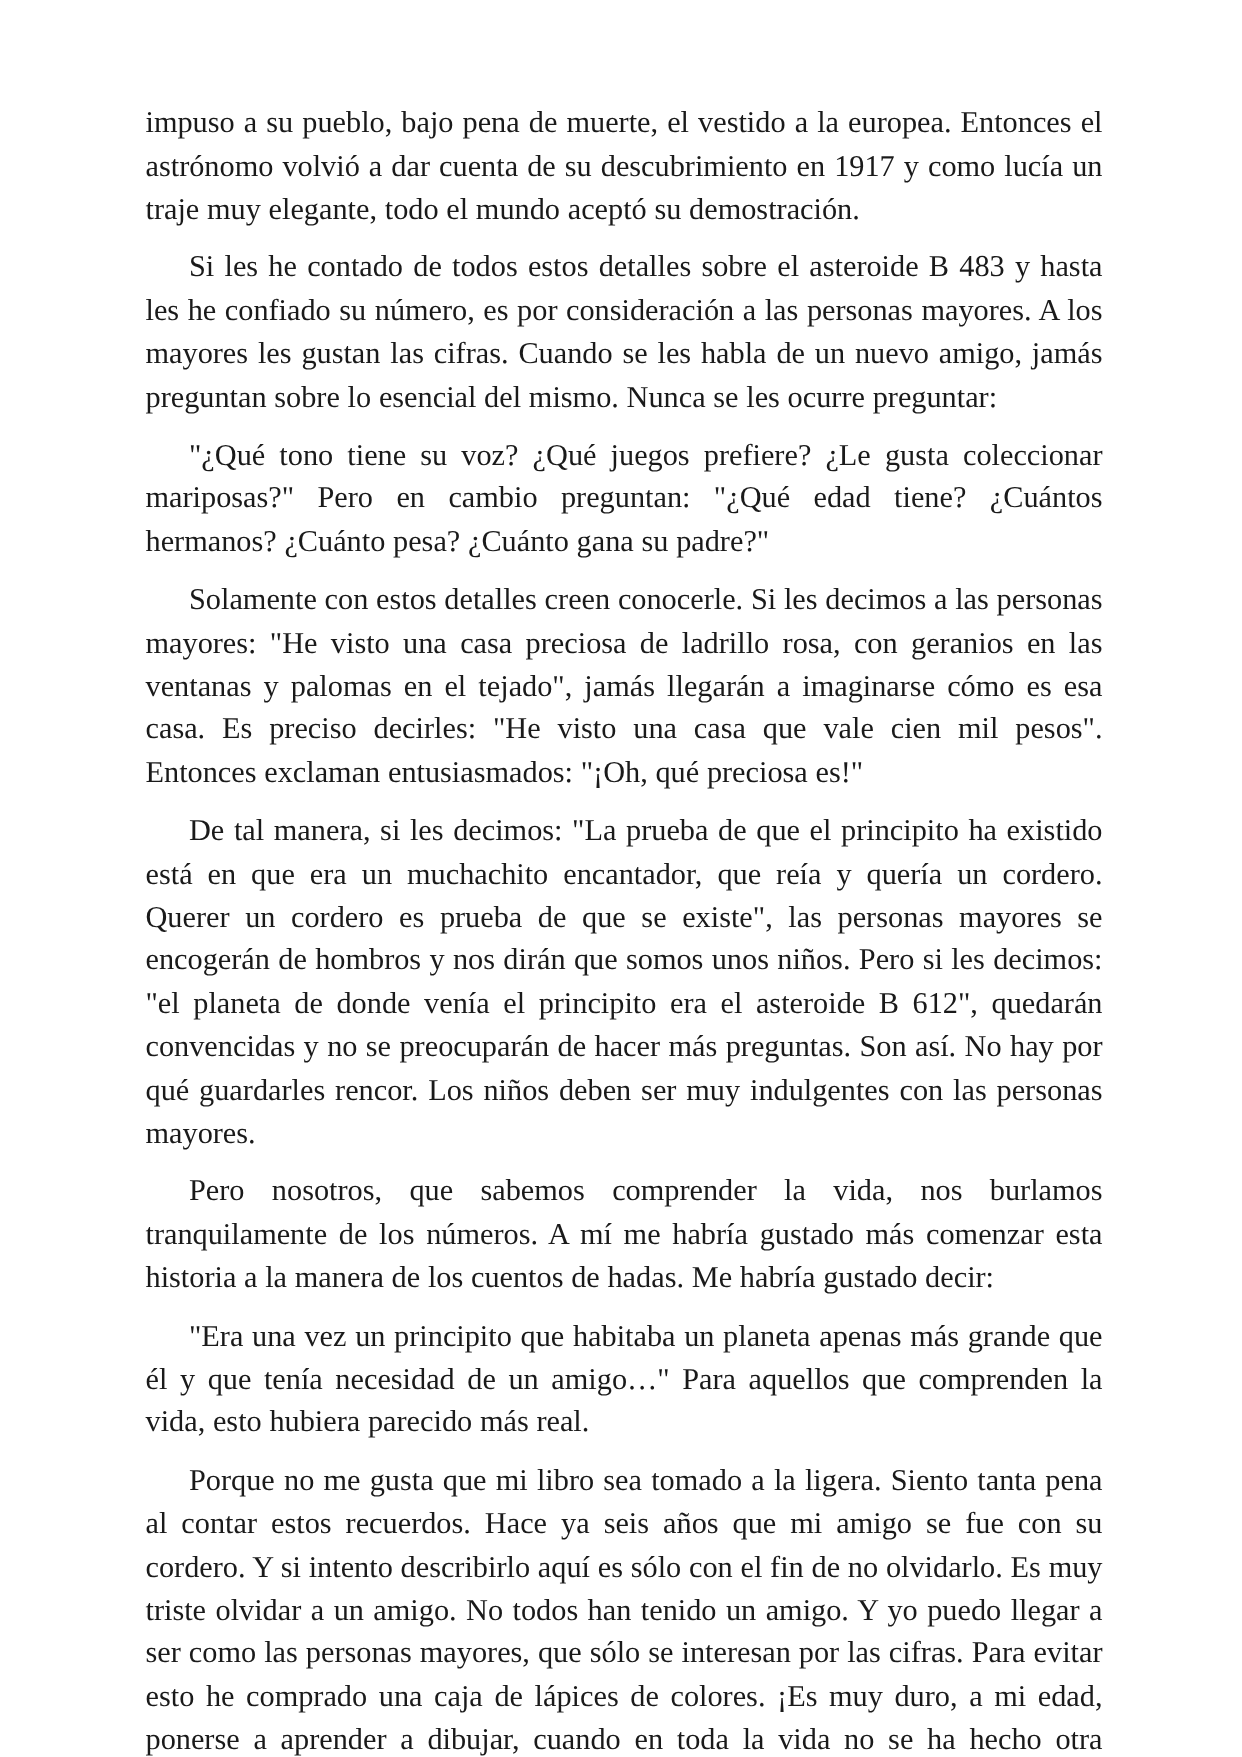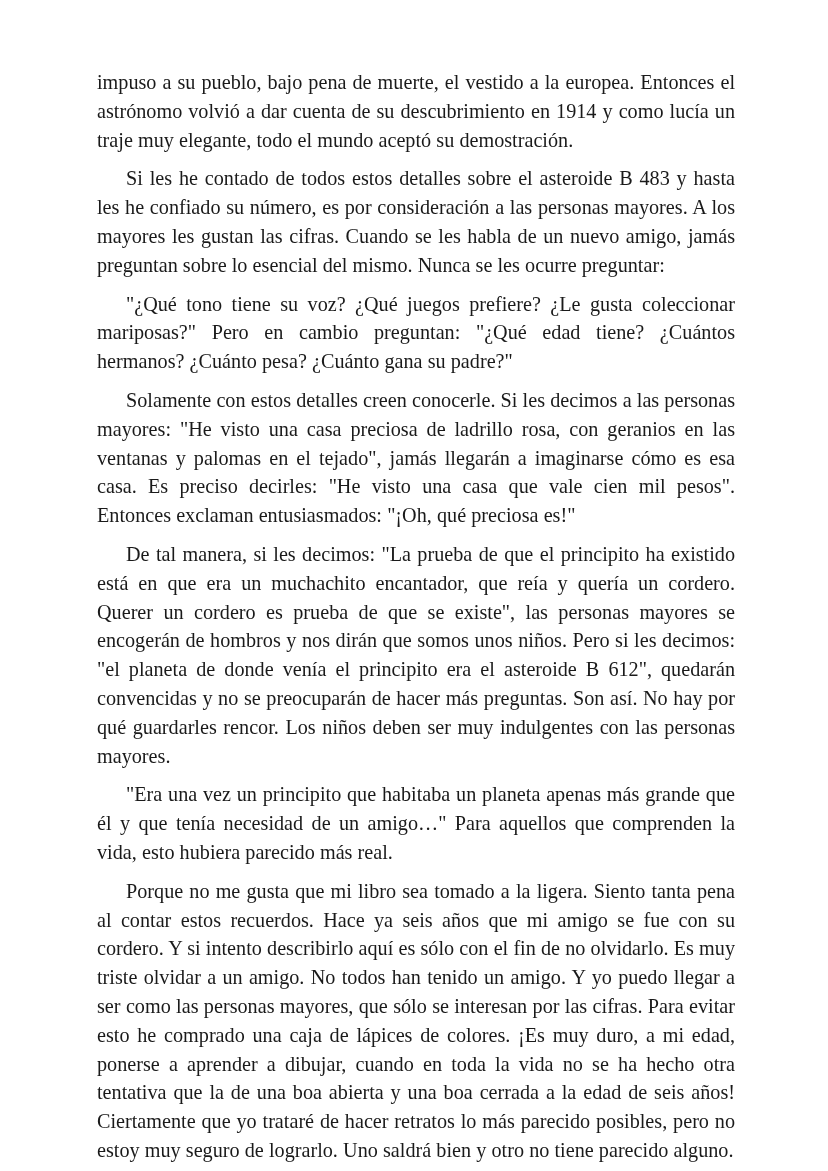--- a/index.html
+++ b/index.html
@@ -47,29 +47,30 @@
   p.body-paragraph:last-child {
     margin-bottom: 0;
   }
 </style>
 </head>
 <body>
 
 <div class="page">
   <div class="text-column">
 
-    <p class="body-paragraph continuation">impuso a su pueblo, bajo pena de muerte, el vestido a la europea. Entonces el astrónomo volvió a dar cuenta de su descubrimiento en 1914 y como lucía un traje muy elegante, todo el mundo aceptó su demostración.</p>
+    <p class="body-paragraph continuation">impuso a su pueblo, bajo pena de muerte, el vestido a la europea. Entonces el astrónomo volvió a dar cuenta de su descubrimiento en 1917 y como lucía un traje muy elegante, todo el mundo aceptó su demostración.</p>
 
     <p class="body-paragraph">Si les he contado de todos estos detalles sobre el asteroide B 483 y hasta les he confiado su número, es por consideración a las personas mayores. A los mayores les gustan las cifras. Cuando se les habla de un nuevo amigo, jamás preguntan sobre lo esencial del mismo. Nunca se les ocurre preguntar:</p>
 
     <p class="body-paragraph">"¿Qué tono tiene su voz? ¿Qué juegos prefiere? ¿Le gusta coleccionar mariposas?" Pero en cambio preguntan: "¿Qué edad tiene? ¿Cuántos hermanos? ¿Cuánto pesa? ¿Cuánto gana su padre?"</p>
 
     <p class="body-paragraph">Solamente con estos detalles creen conocerle. Si les decimos a las personas mayores: "He visto una casa preciosa de ladrillo rosa, con geranios en las ventanas y palomas en el tejado", jamás llegarán a imaginarse cómo es esa casa. Es preciso decirles: "He visto una casa que vale cien mil pesos". Entonces exclaman entusiasmados: "¡Oh, qué preciosa es!"</p>
 
     <p class="body-paragraph">De tal manera, si les decimos: "La prueba de que el principito ha existido está en que era un muchachito encantador, que reía y quería un cordero. Querer un cordero es prueba de que se existe", las personas mayores se encogerán de hombros y nos dirán que somos unos niños. Pero si les decimos: "el planeta de donde venía el principito era el asteroide B 612", quedarán convencidas y no se preocuparán de hacer más preguntas. Son así. No hay por qué guardarles rencor. Los niños deben ser muy indulgentes con las personas mayores.</p>
 
+    <p class="body-paragraph">Pero nosotros, que sabemos comprender la vida, nos burlamos tranquilamente de los números. A mí me habría gustado más comenzar esta historia a la manera de los cuentos de hadas. Me habría gustado decir:</p>
 
     <p class="body-paragraph">"Era una vez un principito que habitaba un planeta apenas más grande que él y que tenía necesidad de un amigo…" Para aquellos que comprenden la vida, esto hubiera parecido más real.</p>
 
     <p class="body-paragraph">Porque no me gusta que mi libro sea tomado a la ligera. Siento tanta pena al contar estos recuerdos. Hace ya seis años que mi amigo se fue con su cordero. Y si intento describirlo aquí es sólo con el fin de no olvidarlo. Es muy triste olvidar a un amigo. No todos han tenido un amigo. Y yo puedo llegar a ser como las personas mayores, que sólo se interesan por las cifras. Para evitar esto he comprado una caja de lápices de colores. ¡Es muy duro, a mi edad, ponerse a aprender a dibujar, cuando en toda la vida no se ha hecho otra tentativa que la de una boa abierta y una boa cerrada a la edad de seis años! Ciertamente que yo trataré de hacer retratos lo más parecido posibles, pero no estoy muy seguro de lograrlo. Uno saldrá bien y otro no tiene parecido alguno.</p>
 
   </div>
 </div>
 
 </body></html>

